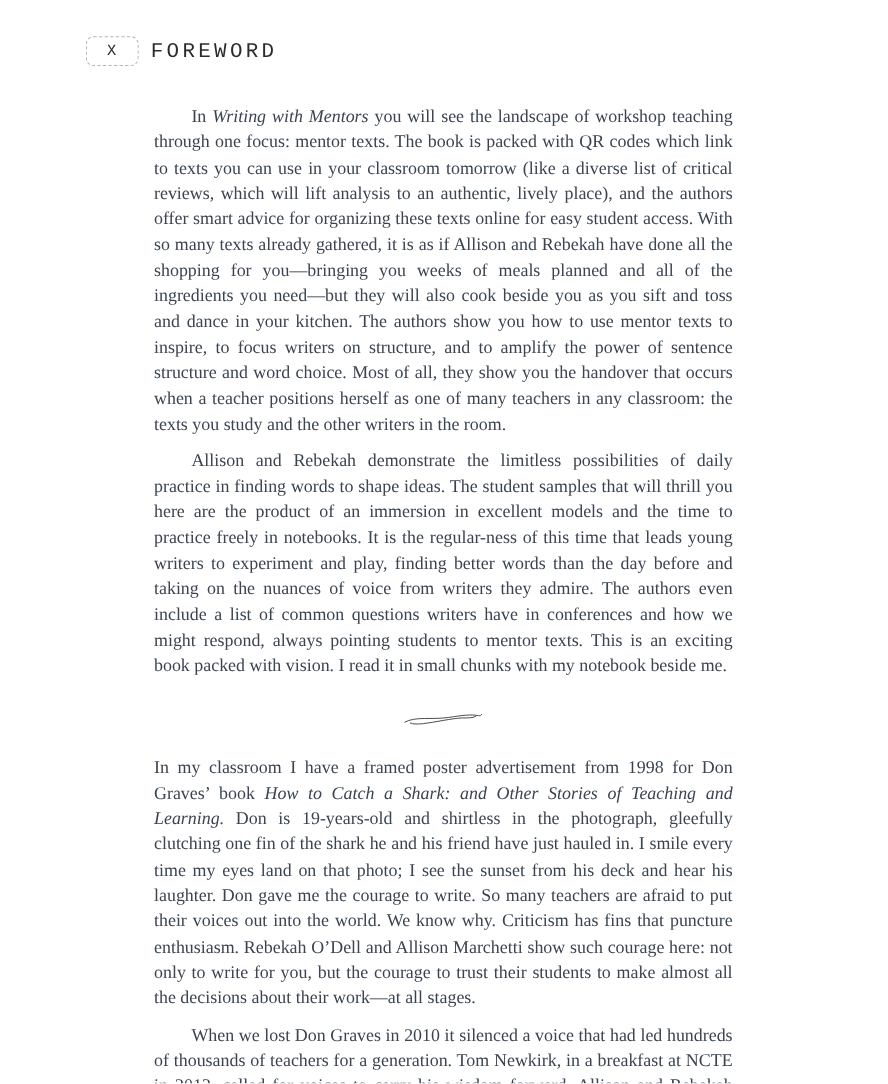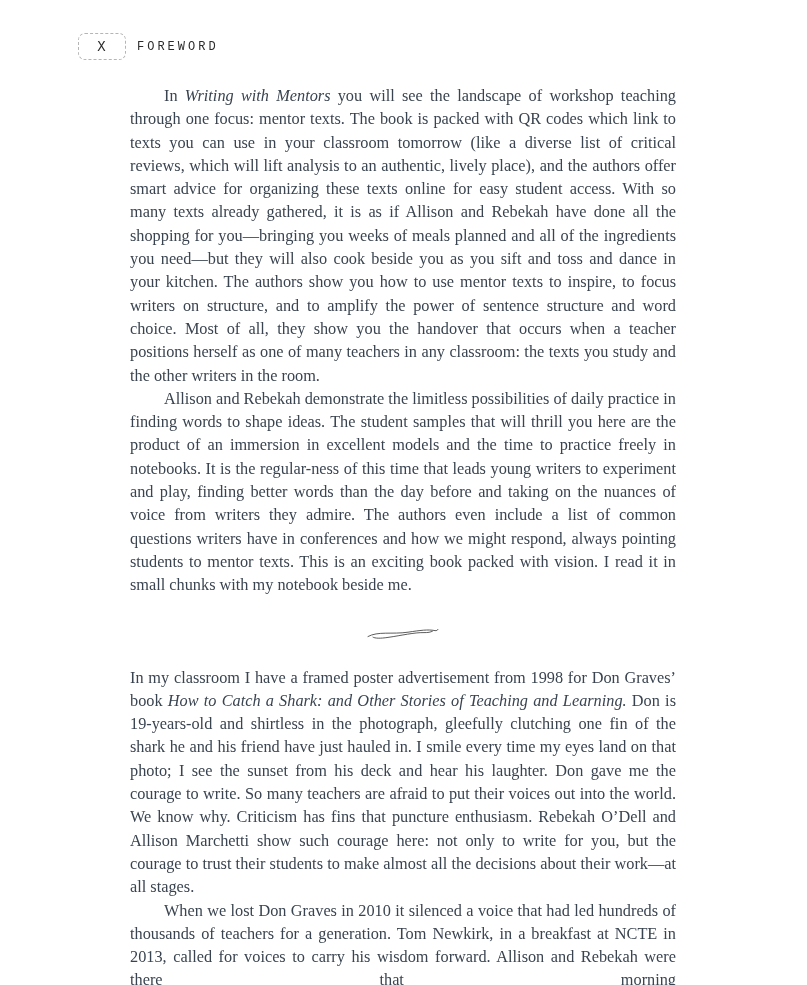--- a/index.html
+++ b/index.html
@@ -33,36 +33,36 @@
     border-radius: 7px;
     font-family: "Liberation Mono", monospace;
     font-size: 14px;
     letter-spacing: 1px;
     color: #2b2b2b;
     box-sizing: border-box;
   }
   .running-title {
     margin-left: 11px;
     font-family: "Liberation Mono", monospace;
-    font-size: 12px;
+    font-size: 19px;
     letter-spacing: 3px;
     color: #2b2b2b;
   }
   .text-block {
     position: absolute;
     top: 84px;
     left: 130px;
     width: 546px;
     color: #3a4450;
     font-size: 16.3px;
     line-height: 23.3px;
     text-align: justify;
   }
   .para {
-    margin: 0;
+    margin: 10px;
     padding: 0;
   }
   .para.indent {
     text-indent: 34px;
   }
   .para.justify-last {
     text-align-last: justify;
   }
   .para em {
     font-style: italic;

